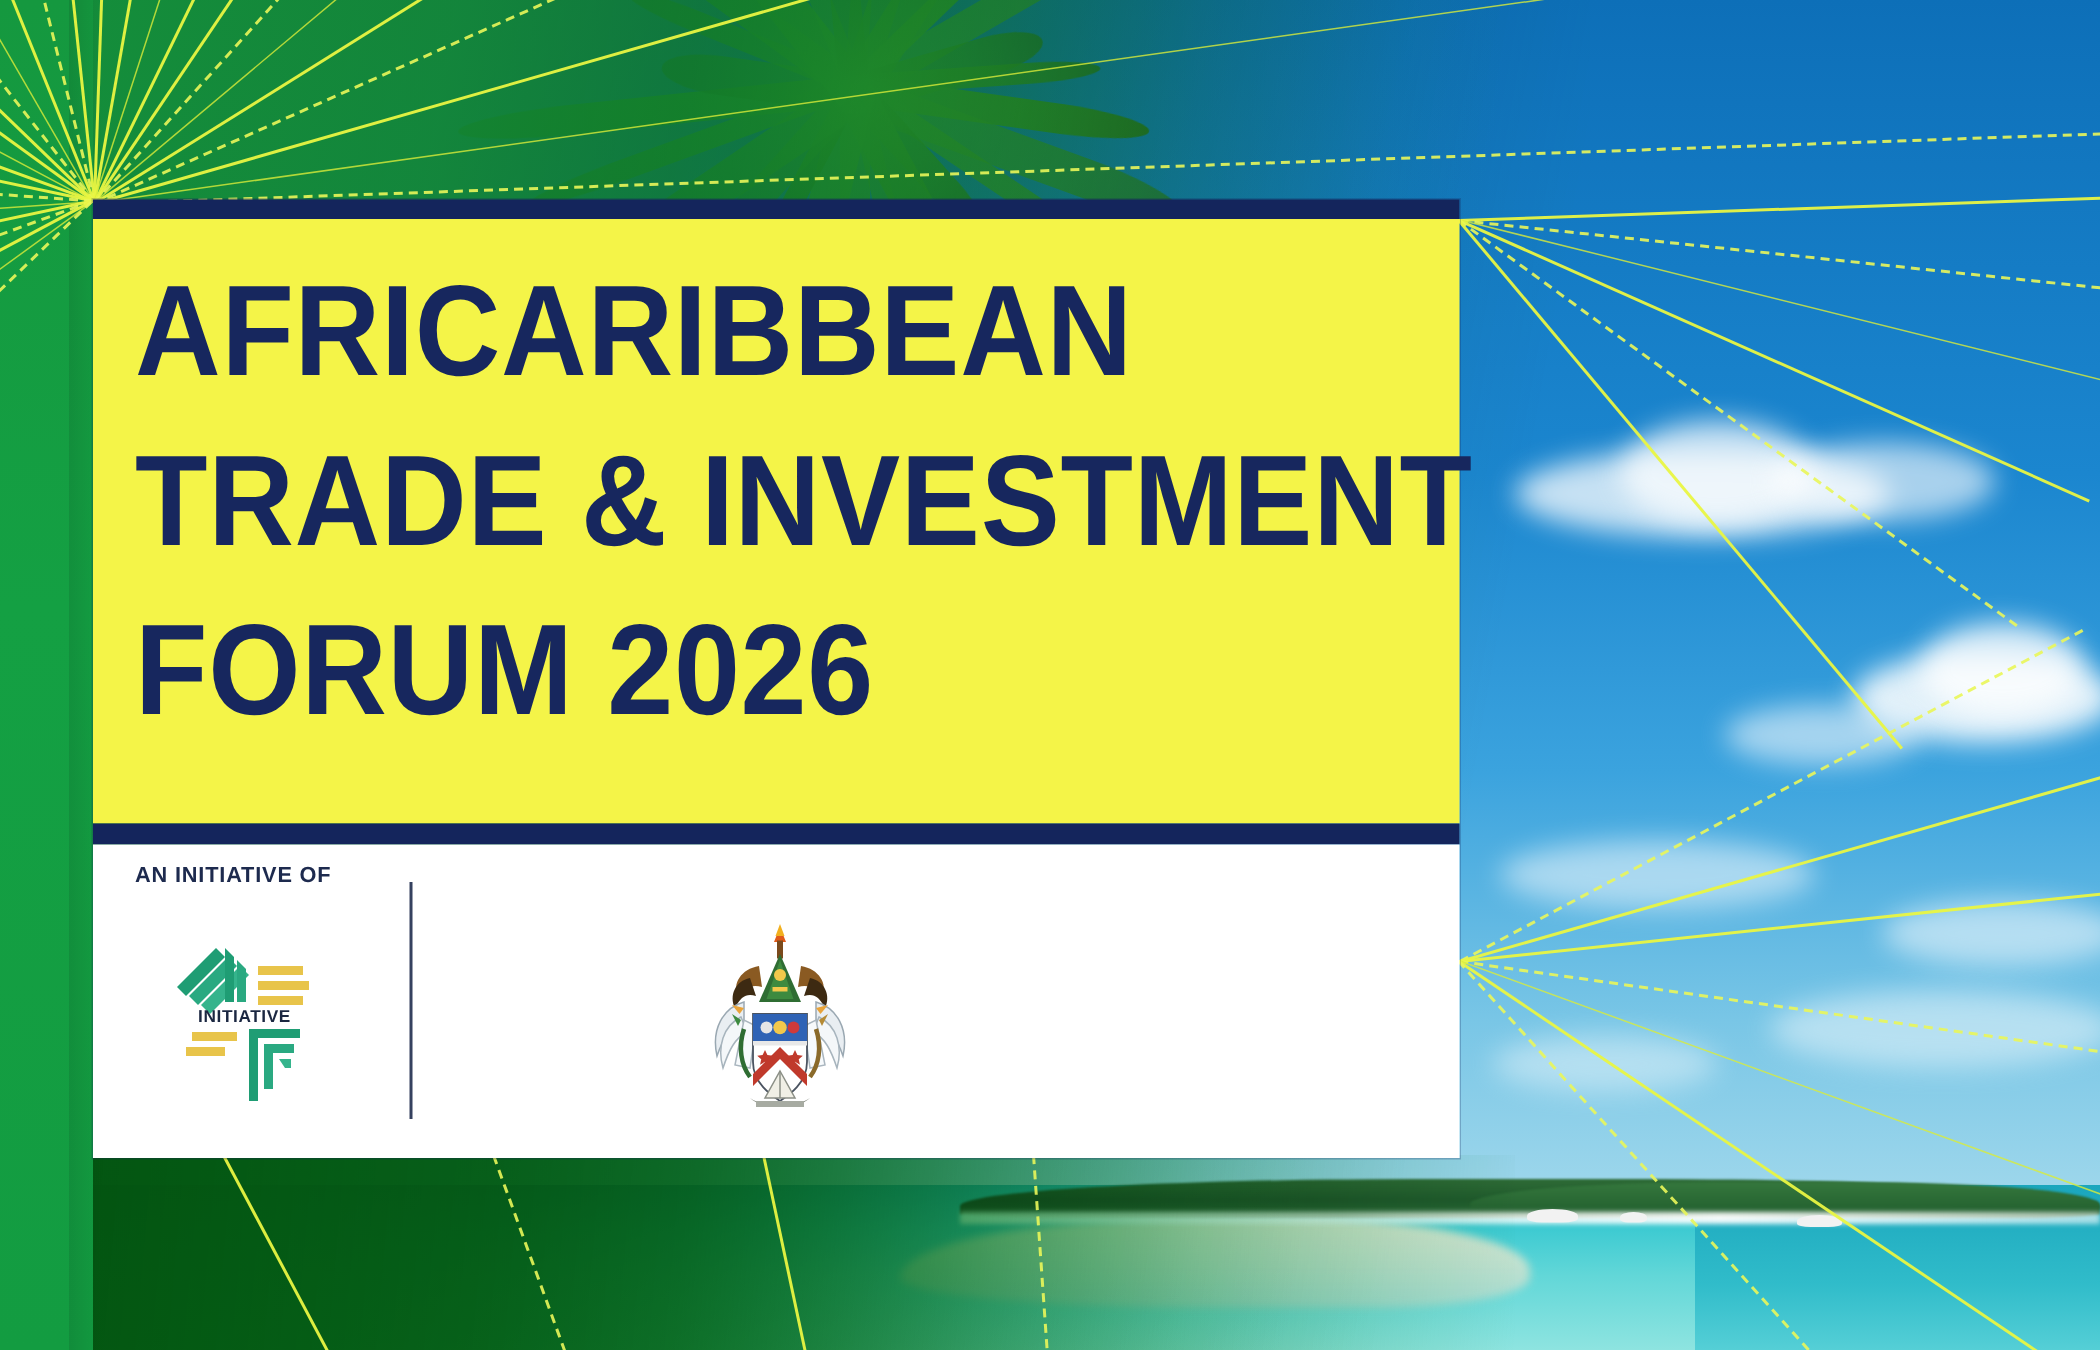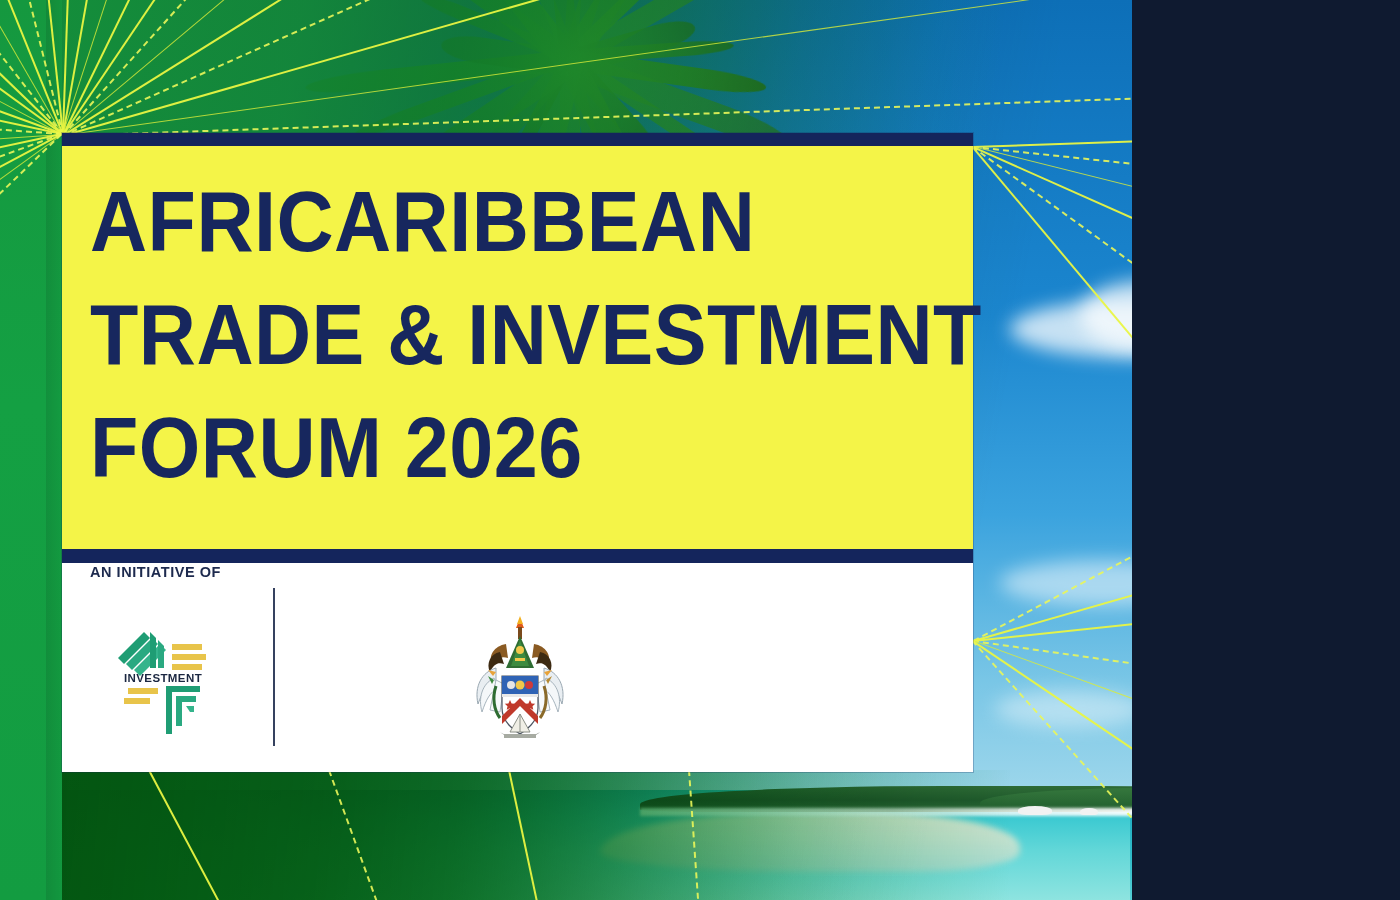--- a/index.html
+++ b/index.html
@@ -1,20 +1,20 @@
 <!DOCTYPE html>
 <html><head>
 <meta charset="utf-8">
 <title>AfriCaribbean Trade &amp; Investment Forum 2026</title>
 <style>
   html,body{margin:0;padding:0;background:#0f1a30;}
   *{box-sizing:border-box;}
   .stage{
     position:relative;
-    width:1132px;height:900px;
+    width:1400px;height:900px;
     overflow:hidden;
     font-family:"Liberation Sans","DejaVu Sans",sans-serif;
   }
 
   
   .bg{position:absolute;inset:0;overflow:hidden;}
 
   
   .sky{
     position:absolute;left:0;top:0;width:1400px;height:830px;
@@ -166,21 +166,21 @@
 
   
   .kicker{
     position:absolute;
     color:#1d2a4e;
     font-size:14.5px;
     font-weight:700;
     letter-spacing:.55px;
     white-space:nowrap;
   }
-  .kicker.left{left:90px;top:564px;text-align:right;}
+  .kicker.left{left:90px;top:576px;text-align:right;}
   .kicker.right{left:316px;top:592px;}
 
   .v-divider{
     position:absolute;left:273px;top:588px;width:2px;height:158px;
     background:#35415f;
   }
 
   
   .afrexim{position:absolute;left:104px;top:618px;width:118px;height:124px;}
   .afx-word{
@@ -342,21 +342,21 @@
 
       <rect x="24" y="70" width="30" height="6" fill="#e8c44a"></rect>
       <rect x="20" y="80" width="26" height="6" fill="#e8c44a"></rect>
 
       <path d="M62 68 L96 68 L96 74 L68 74 Z" fill="#1f9d74"></path>
       <path d="M62 68 L68 68 L68 116 L62 116 Z" fill="#1f9d74"></path>
       <path d="M72 78 L92 78 L92 84 L78 84 Z" fill="#2aa981"></path>
       <path d="M72 78 L78 78 L78 108 L72 108 Z" fill="#2aa981"></path>
       <path d="M82 88 L90 88 L90 94 L86 94 Z" fill="#35b48c"></path>
     </svg>
-    <div class="afx-word">INVESTMENT</div>
+    <div class="afx-word">INITIATIVE</div>
   </div>
 
   <div class="arms">
     <svg width="108" height="132" viewBox="0 0 108 132">
 
       <path d="M54 4 L50 14 L58 14 Z" fill="#e05a1a"></path>
       <path d="M54 2 L51 10 L57 10 Z" fill="#f2b01f"></path>
       <rect x="52" y="13" width="4" height="12" fill="#7a4a1c"></rect>
 
       <path d="M54 22 L40 54 L68 54 Z" fill="#2f6d33"></path>

